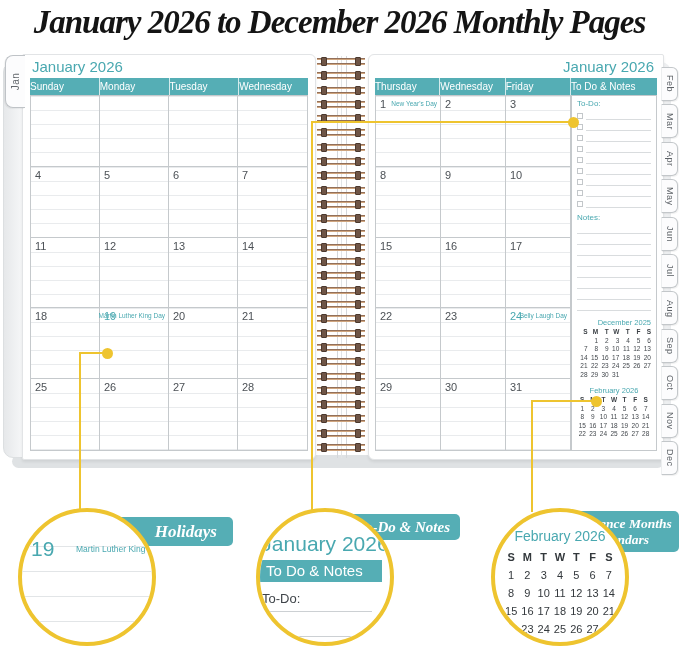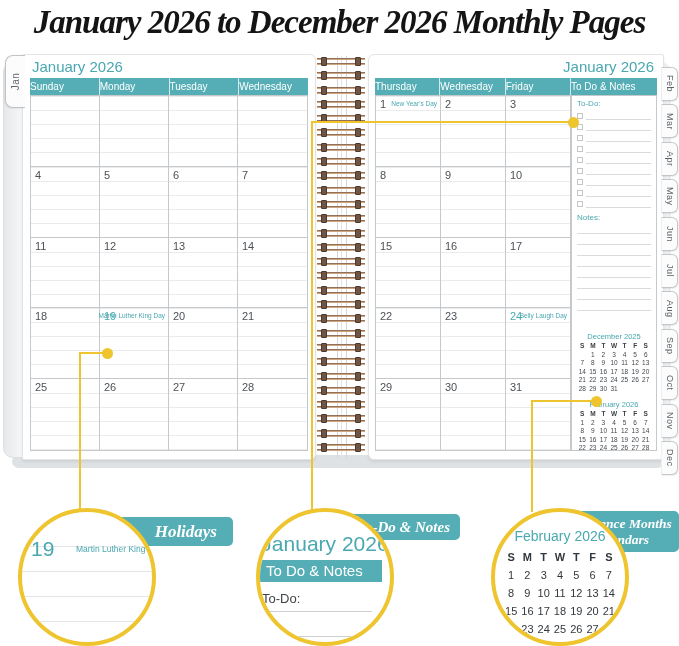--- a/index.html
+++ b/index.html
@@ -62,21 +62,21 @@
   
   .todo-col{width:86px;height:356px;box-sizing:border-box;border:1px solid #c5c9cc;border-left:1px solid #c5c9cc;
     padding:2px 5px;overflow:hidden;}
   .sec-label{font-size:8px;color:#49a8b0;height:11px;line-height:11px;}
   .sec-label.notes{margin-top:4px;}
   .todo-line{height:10px;margin-left:9px;border-bottom:1px solid #d9dcde;position:relative;}
   .todo-line .cb{position:absolute;left:-9px;bottom:0;width:4px;height:4px;
     border:1px solid #c3c7ca;background:#fff;}
   .note-line{height:10px;border-bottom:1px solid #d9dcde;}
   .mini-cal{margin-top:7px;text-align:center;}
-  .mini-cal.first{margin-top:21px;}
+  .mini-cal.first{margin-top:7px;text-align:right;}
   .mini-title{font-size:7.5px;color:#49a8b0;margin-bottom:1px;}
   .mini-grid{display:grid;grid-template-columns:repeat(7,1fr);}
   .mini-grid span{font-size:6.5px;line-height:8.5px;color:#43484d;}
   .mini-grid .mini-wd{font-weight:bold;color:#3a3f44;}
 
   
   .spiral{position:absolute;left:314px;top:56px;width:54px;height:402px;z-index:2;padding-top:2px;box-sizing:border-box;}
   .page-gap{position:absolute;left:23px;top:0;bottom:0;width:8px;
     border-left:1px solid #d4d7da;border-right:1px solid #d4d7da;}
   .page-gap i{position:absolute;left:3px;top:0;bottom:0;width:1px;background:#e2e5e7;}

